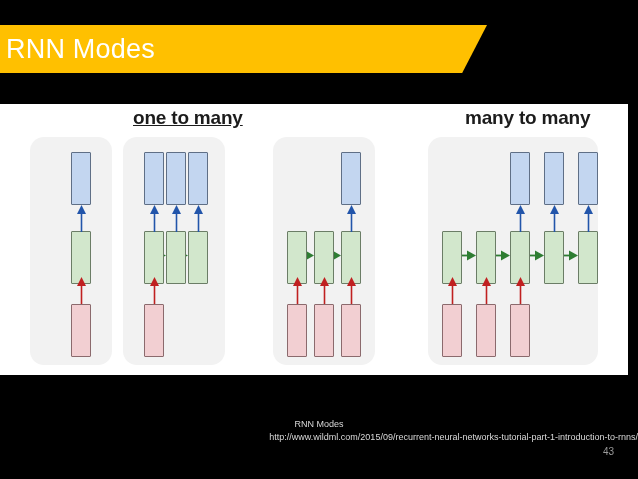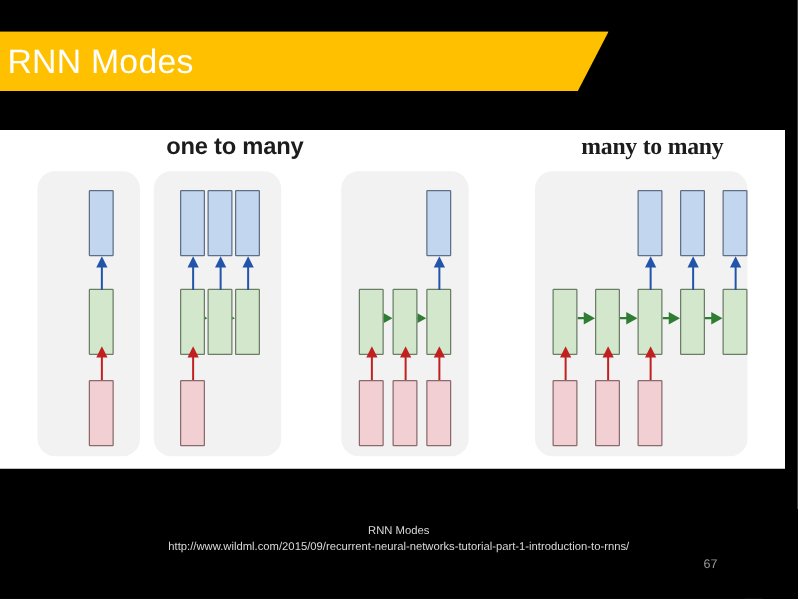--- a/index.html
+++ b/index.html
@@ -15,20 +15,21 @@
     position: relative;
   }
 
   
   #slide {
     position: absolute;
     left: 0; top: 0;
     width: 596px;
     height: 479px;
     background: #000000;
+    padding-left: 40px;
   }
 
   
   #title-banner {
     position: absolute;
     left: 0;
     top: 25px;
     width: 487px;
     height: 48px;
     background: #FFC000;
@@ -125,20 +126,21 @@
     text-align: center;
     color: #D9D9D9;
   }
   #caption-title {
     font-size: 9px;
     line-height: 13px;
   }
   #caption-url {
     font-size: 9px;
     line-height: 13px;
+    text-align: right;
   }
 
   #page-number {
     position: absolute;
     right: 22px;
     bottom: 22px;
     font-size: 10px;
     color: #9a9a9a;
   }
 </style>
@@ -161,21 +163,21 @@
               <polygon points="5.5,0 10,9 1,9" fill="#C02020"></polygon>
             </svg></div>
           <div class="node out" style="left: 41px; background: rgb(195, 214, 240);"></div>
           <div class="arrow-up blue" style="left: 46px;"><svg width="11" height="27" viewBox="0 0 11 27">
               <line x1="5.5" y1="27" x2="5.5" y2="8" stroke="#2255AA" stroke-width="1.6"></line>
               <polygon points="5.5,0 10,9 1,9" fill="#2255AA"></polygon>
             </svg></div>
         </div>
       </div>
       <div class="mode-group" style="left: 0px; width: 628px;">
-        <div class="mode-title" style="left: 133px;">one to many</div>
+        <div class="mode-title" style="left: 133px; text-decoration: underline;">one to many</div>
         <div class="mode-card" style="left: 123px; width: 102px; background: rgb(242, 242, 242);">
           <div class="node hid" style="left: 21px; background: rgb(210, 231, 204);"></div>
           <div class="node in" style="left: 21px; background: rgb(242, 207, 210);"></div>
           <div class="arrow-up red" style="left: 26px;"><svg width="11" height="27" viewBox="0 0 11 27">
               <line x1="5.5" y1="27" x2="5.5" y2="8" stroke="#C02020" stroke-width="1.6"></line>
               <polygon points="5.5,0 10,9 1,9" fill="#C02020"></polygon>
             </svg></div>
           <div class="node out" style="left: 21px; background: rgb(195, 214, 240);"></div>
           <div class="arrow-up blue" style="left: 26px;"><svg width="11" height="27" viewBox="0 0 11 27">
               <line x1="5.5" y1="27" x2="5.5" y2="8" stroke="#2255AA" stroke-width="1.6"></line>
@@ -232,21 +234,21 @@
               <line x1="0" y1="5.5" x2="-1" y2="5.5" stroke="#2E7D32" stroke-width="1.8"></line>
               <polygon points="7,5.5 -2,10.5 -2,0.5" fill="#2E7D32"></polygon>
             </svg></div>
           <div class="arrow-right" style="left: 61px; width: 7px;"><svg width="7" height="11" viewBox="0 0 7 11" preserveAspectRatio="none">
               <line x1="0" y1="5.5" x2="-1" y2="5.5" stroke="#2E7D32" stroke-width="1.8"></line>
               <polygon points="7,5.5 -2,10.5 -2,0.5" fill="#2E7D32"></polygon>
             </svg></div>
         </div>
       </div>
       <div class="mode-group" style="left: 0px; width: 628px;">
-        <div class="mode-title" style="left: 465px; font-family: Liberation Serif, serif;">many to many</div>
+        <div class="mode-title" style="left: 465px;">many to many</div>
         <div class="mode-card" style="left: 428px; width: 170px; background: rgb(242, 242, 242);">
           <div class="node hid" style="left: 14px; background: rgb(210, 231, 204);"></div>
           <div class="node in" style="left: 14px; background: rgb(242, 207, 210);"></div>
           <div class="arrow-up red" style="left: 19px;"><svg width="11" height="27" viewBox="0 0 11 27">
               <line x1="5.5" y1="27" x2="5.5" y2="8" stroke="#C02020" stroke-width="1.6"></line>
               <polygon points="5.5,0 10,9 1,9" fill="#C02020"></polygon>
             </svg></div>
           <div class="node hid" style="left: 48px; background: rgb(210, 231, 204);"></div>
           <div class="node in" style="left: 48px; background: rgb(242, 207, 210);"></div>
           <div class="arrow-up red" style="left: 53px;"><svg width="11" height="27" viewBox="0 0 11 27">
@@ -294,15 +296,15 @@
             </svg></div>
         </div>
       </div>
     </div>
 
   <div id="caption">
     <div id="caption-title">RNN Modes</div>
     <div id="caption-url">http://www.wildml.com/2015/09/recurrent-neural-networks-tutorial-part-1-introduction-to-rnns/</div>
   </div>
 
-  <div id="page-number">67</div>
+  <div id="page-number">43</div>
 
 </div>
 
 </body></html>

